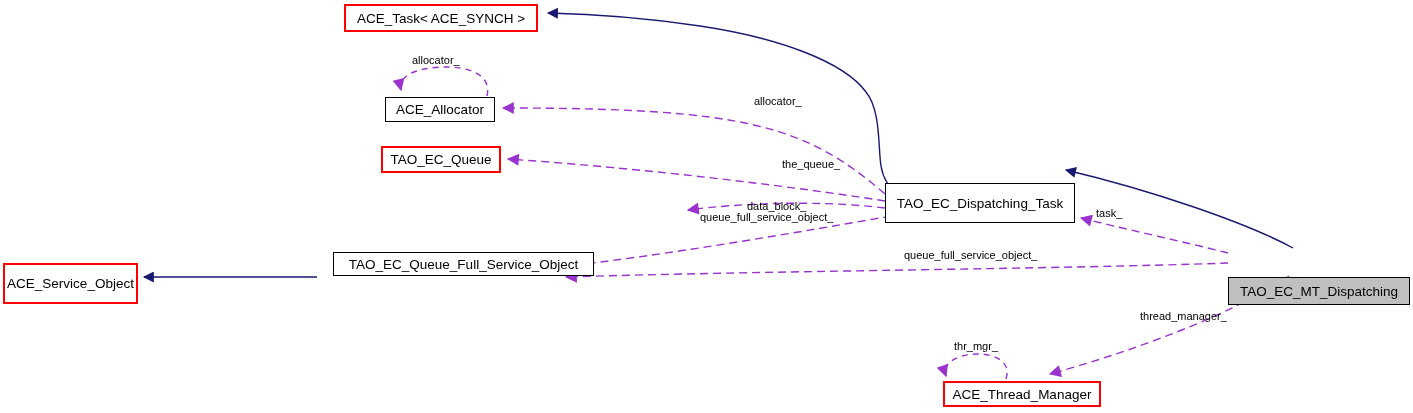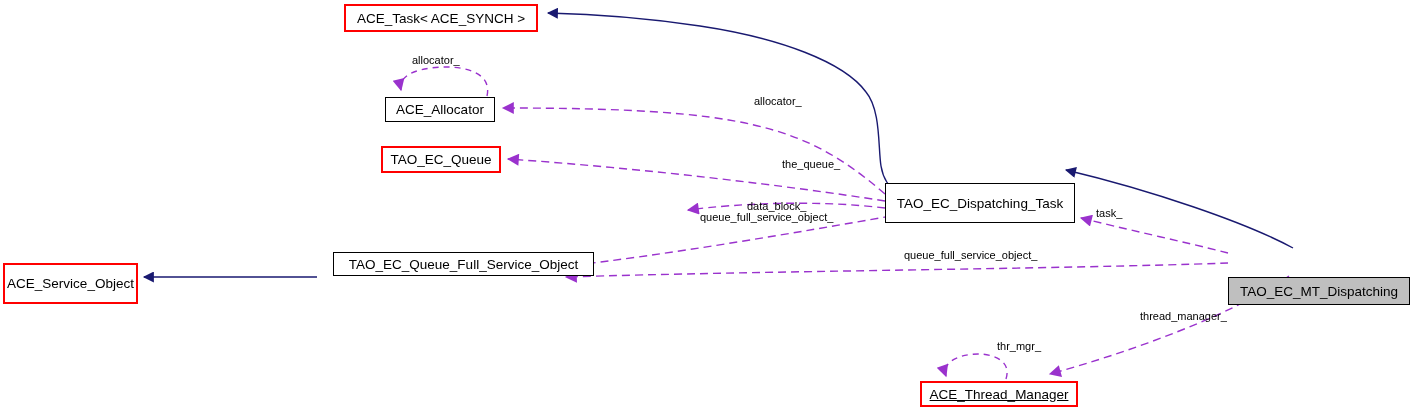--- a/index.html
+++ b/index.html
@@ -115,33 +115,33 @@
 
   <div class="node external" style="left:3px; top:263px; width:135px; height:41px;">ACE_Service_Object</div>
 
   <div class="node internal" style="left:317px; top:252px; width:261px; height:24px;margin-left:16px;">TAO_EC_Queue_Full_Service_Object</div>
 
 
   <div class="node internal" style="left:885px; top:183px; width:190px; height:40px;">TAO_EC_Dispatching_Task</div>
 
   <div class="node current" style="left:1228px; top:233px; width:182px; height:28px;margin-top:44px;">TAO_EC_MT_Dispatching</div>
 
-  <div class="node external" style="left:920px; top:381px; width:158px; height:26px;text-decoration:underline;">ACE_Thread_Manager</div>
+  <div class="node external" style="left:943px; top:381px; width:158px; height:26px;">ACE_Thread_Manager</div>
 
   <div class="edge-label" style="left:412px; top:54px;">allocator_</div>
 
   <div class="edge-label" style="left:754px; top:95px;">allocator_</div>
 
   <div class="edge-label" style="left:750px; top:158px;margin-left:32px;">the_queue_</div>
 
   <div class="edge-label" style="left:747px; top:200px;">data_block_</div>
 
   <div class="edge-label" style="left:700px; top:211px;">queue_full_service_object_</div>
 
   <div class="edge-label" style="left:1096px; top:207px;">task_</div>
 
   <div class="edge-label" style="left:904px; top:249px;">queue_full_service_object_</div>
 
   <div class="edge-label" style="left:1140px; top:310px;">thread_manager_</div>
 
-  <div class="edge-label" style="left:997px; top:340px;">thr_mgr_</div>
+  <div class="edge-label" style="left:954px; top:340px;">thr_mgr_</div>
 
 </div>
 
 </body></html>

